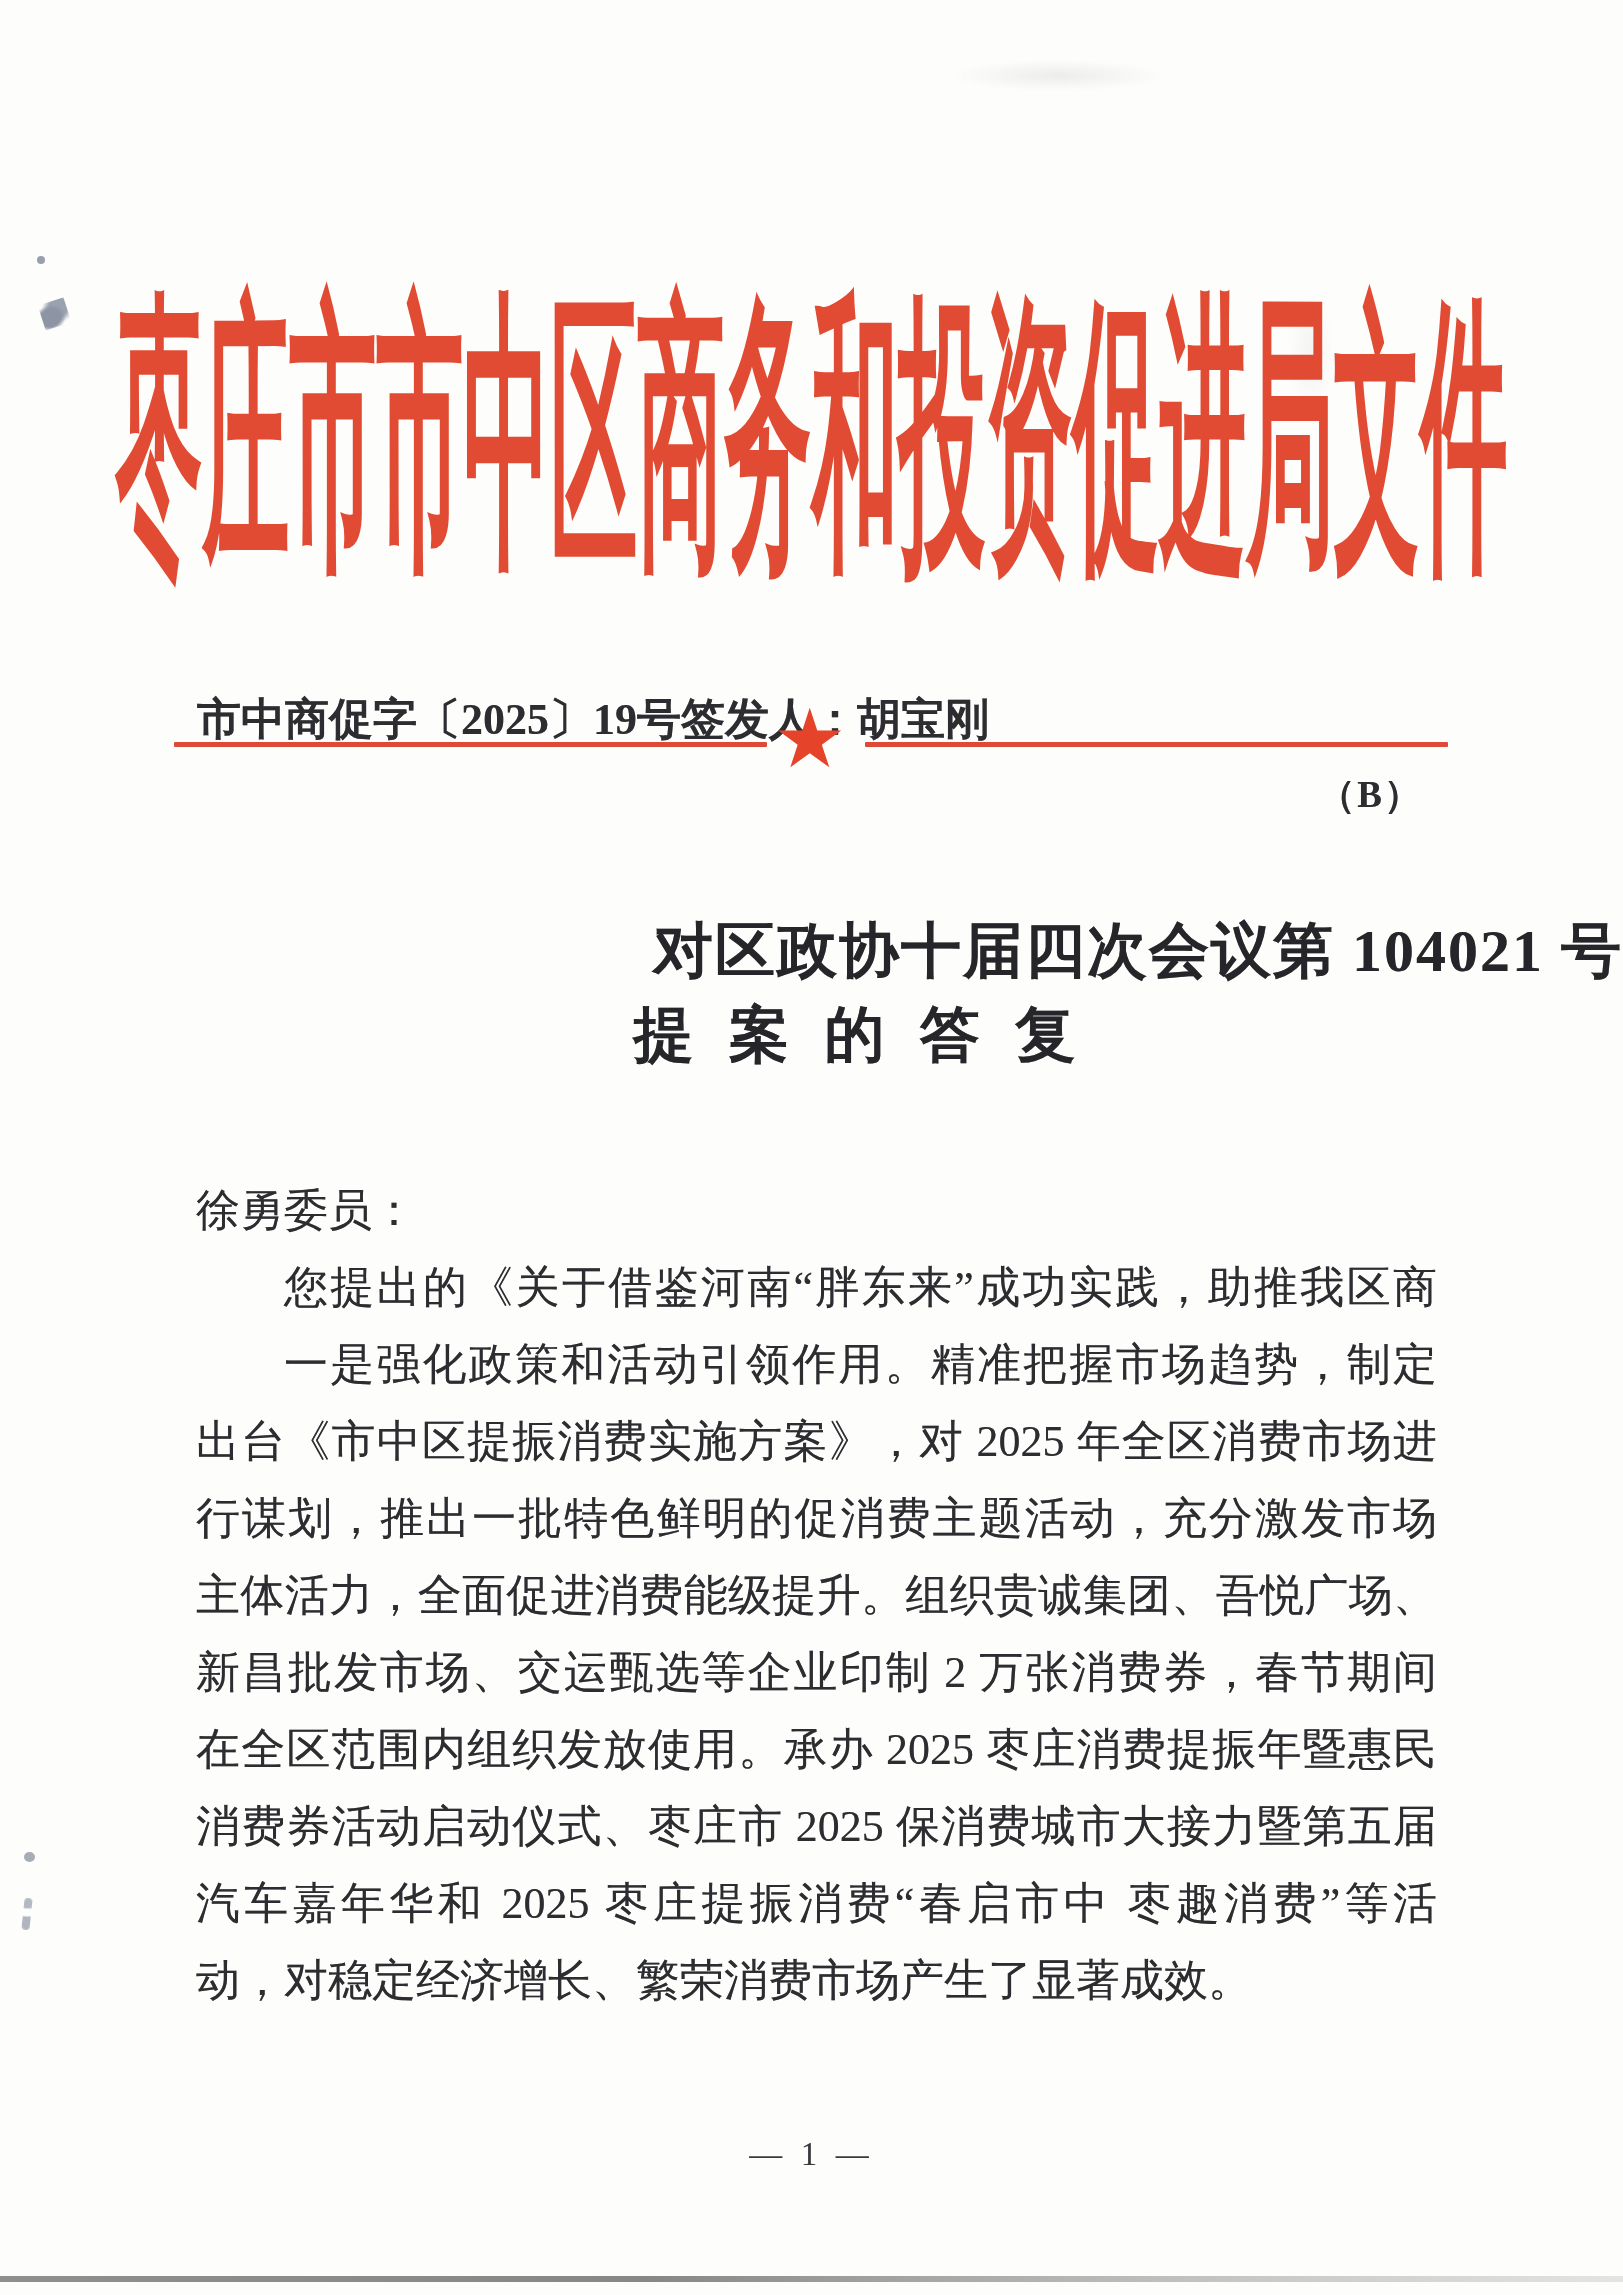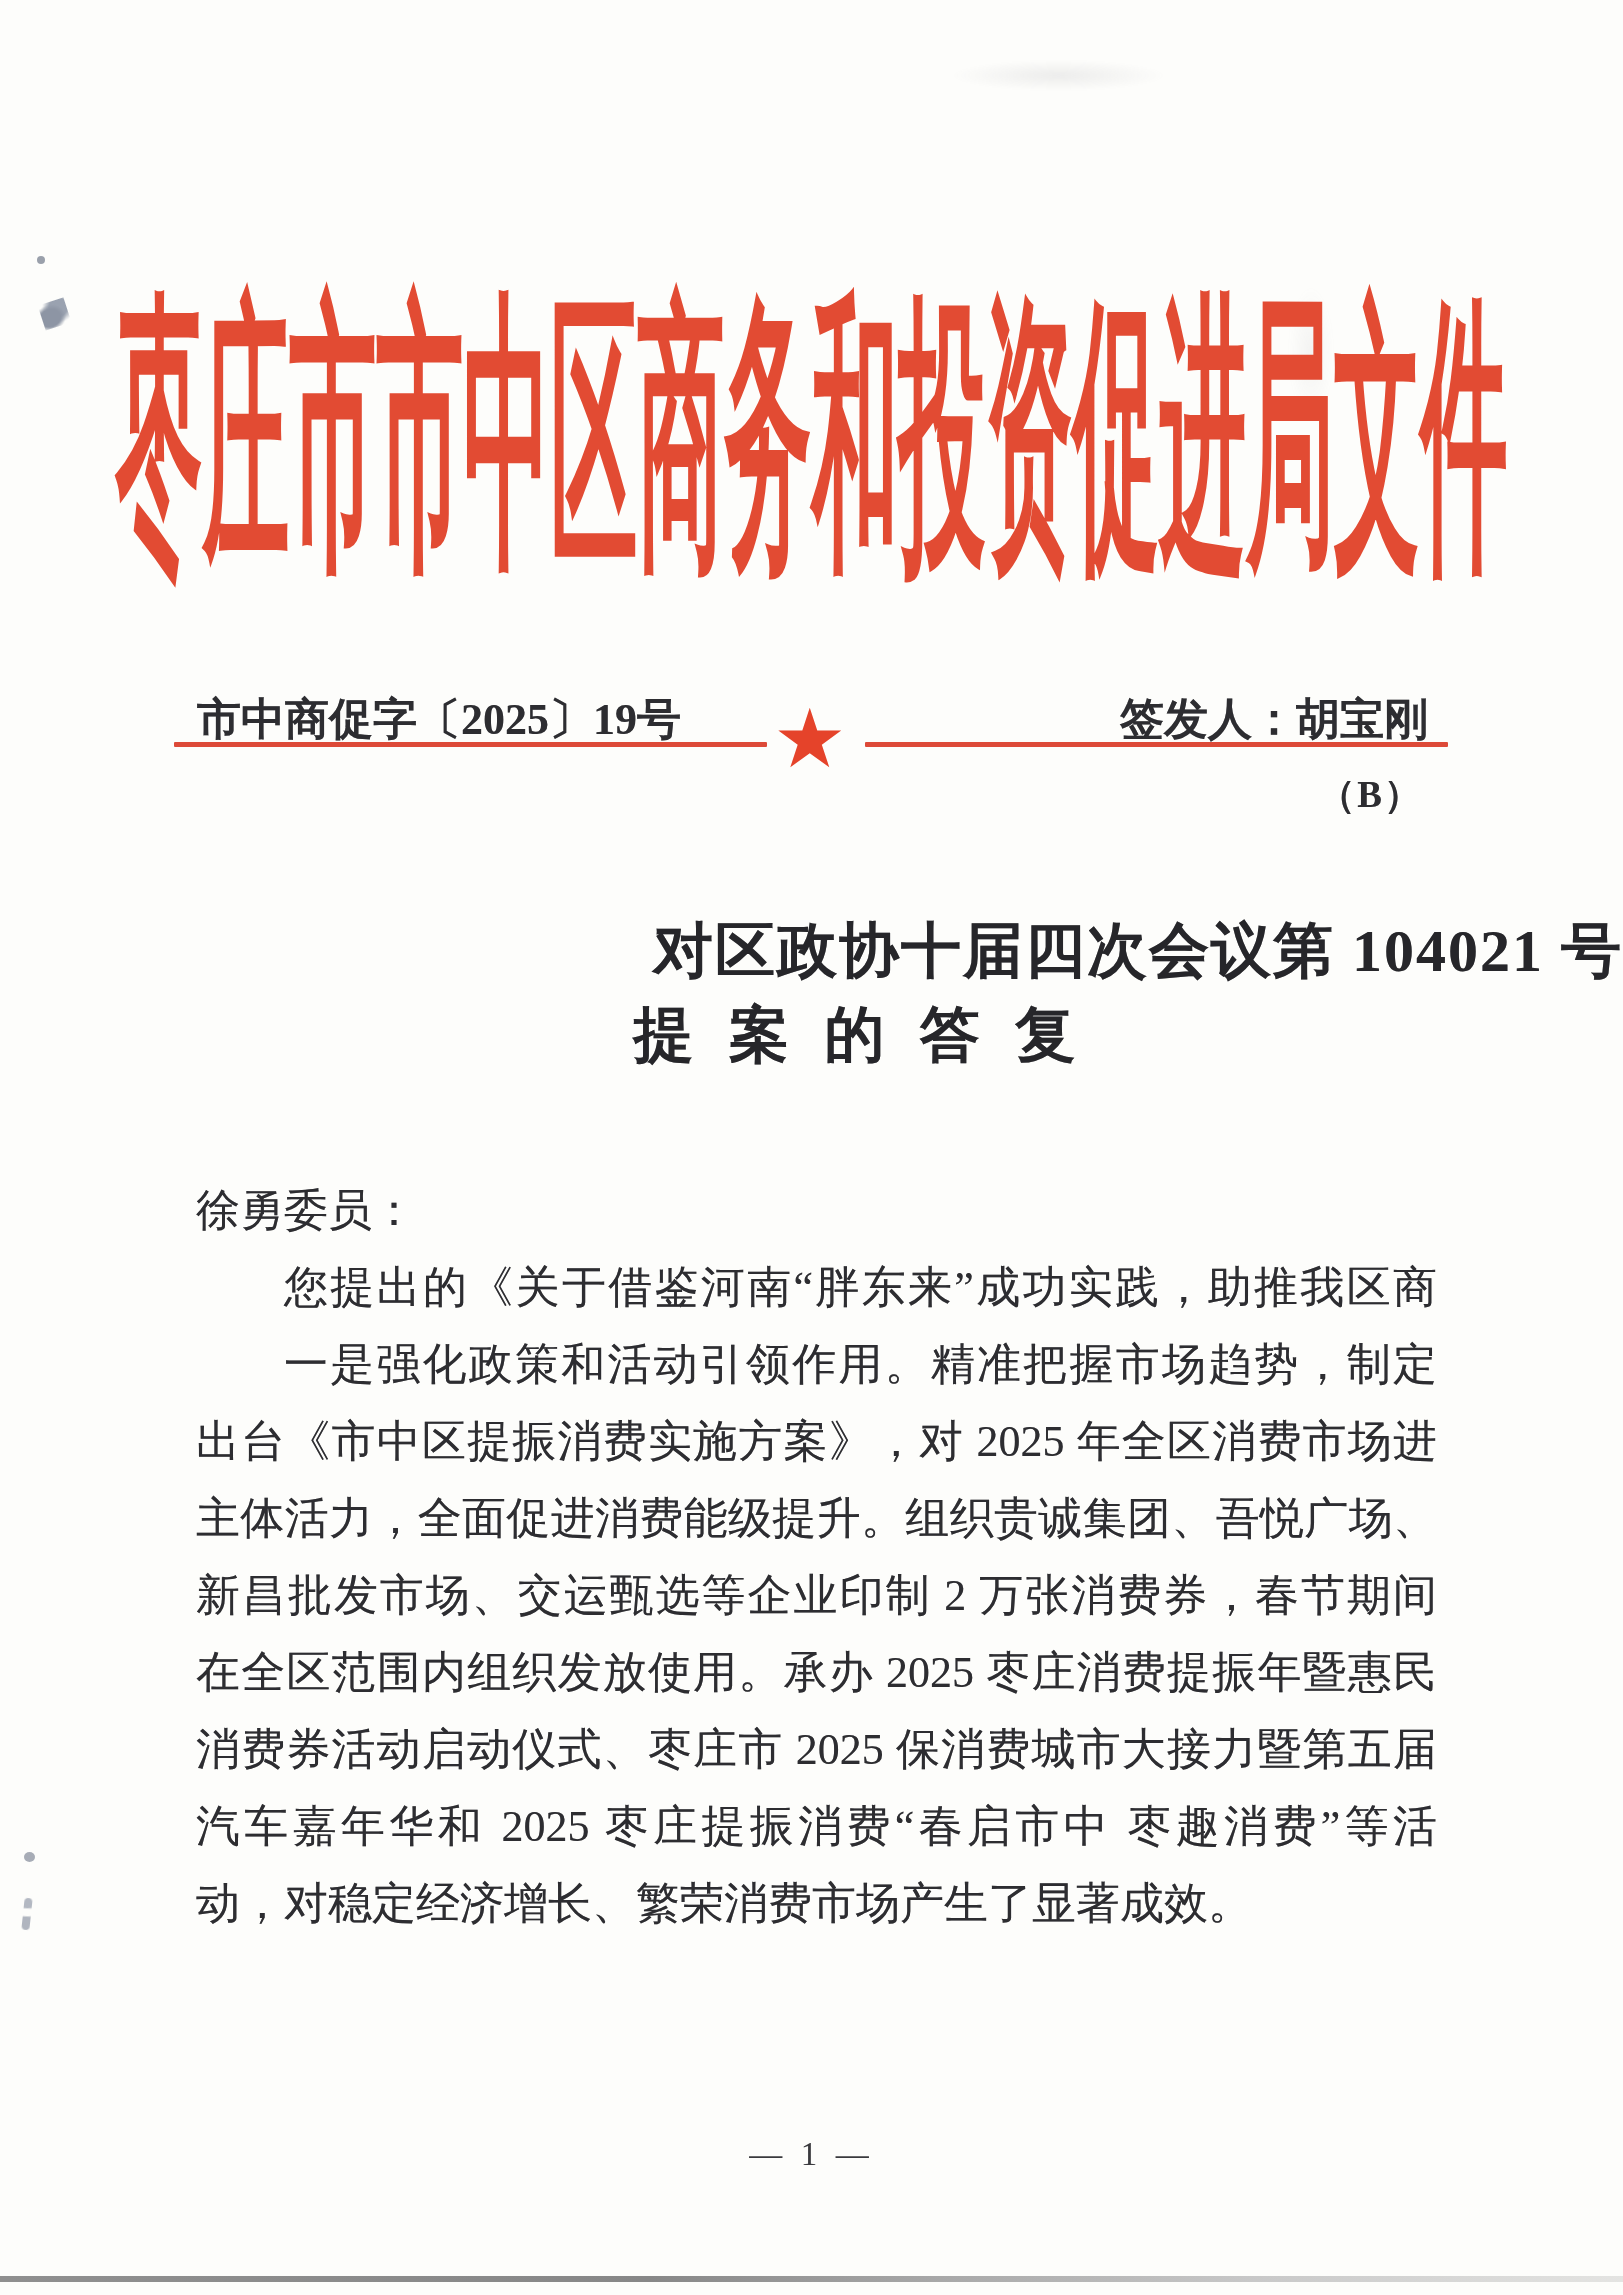--- a/index.html
+++ b/index.html
@@ -14,21 +14,21 @@
   .red-banner{
     left:0;top:290px;width:100%;text-align:center;
     font-size:87px;line-height:87px;font-weight:600;letter-spacing:0;
     color:var(--red);
     transform:scaleY(3.38);transform-origin:top center;
     white-space:nowrap;
   }
   
   .docinfo{
     left:197px;top:690px;width:1231px;
-    display:flex;justify-content:space-between;align-items:baseline;
+    display:flex;align-items:baseline;
     font-size:44px;font-weight:700;color:var(--ink);white-space:nowrap;
     text-shadow:0 0 0.5px rgba(45,45,50,.45);
   }
   .rule{top:742px;height:5.1px;background:var(--rule);border-radius:1px;}
   .rule-left{left:174px;width:593px;}
   .rule-right{left:865px;width:583px;}
   .star{
     left:773px;top:698px;font-size:82px;line-height:82px;
     color:var(--star);font-family:"DejaVu Sans",sans-serif;
   }
@@ -107,20 +107,21 @@
 <div class="abs copymark">（B）</div>
 
 <div class="abs doc-title-1">对区政协十届四次会议第 104021 号</div>
 <div class="abs doc-title-2">提 案 的 答 复</div>
 
 <div class="abs body-block">
   <div class="bl">徐勇委员：</div>
   <div class="bl ind jfull">您提出的《关于借鉴河南“胖东来”成功实践，助推我区商</div>
   <div class="bl ind jfull">一是强化政策和活动引领作用。精准把握市场趋势，制定</div>
   <div class="bl jfull">出台《市中区提振消费实施方案》，对 2025 年全区消费市场进</div>
+  <div class="bl jfull">行谋划，推出一批特色鲜明的促消费主题活动，充分激发市场</div>
   <div class="bl jfull">主体活力，全面促进消费能级提升。组织贵诚集团、吾悦广场、</div>
   <div class="bl jfull">新昌批发市场、交运甄选等企业印制 2 万张消费券，春节期间</div>
   <div class="bl jfull">在全区范围内组织发放使用。承办 2025 枣庄消费提振年暨惠民</div>
   <div class="bl jfull">消费券活动启动仪式、枣庄市 2025 保消费城市大接力暨第五届</div>
   <div class="bl jfull">汽车嘉年华和 2025 枣庄提振消费“春启市中 枣趣消费”等活</div>
   <div class="bl">动，对稳定经济增长、繁荣消费市场产生了显著成效。</div>
 </div>
 
 <div class="abs pageno">— 1 —</div>
 

